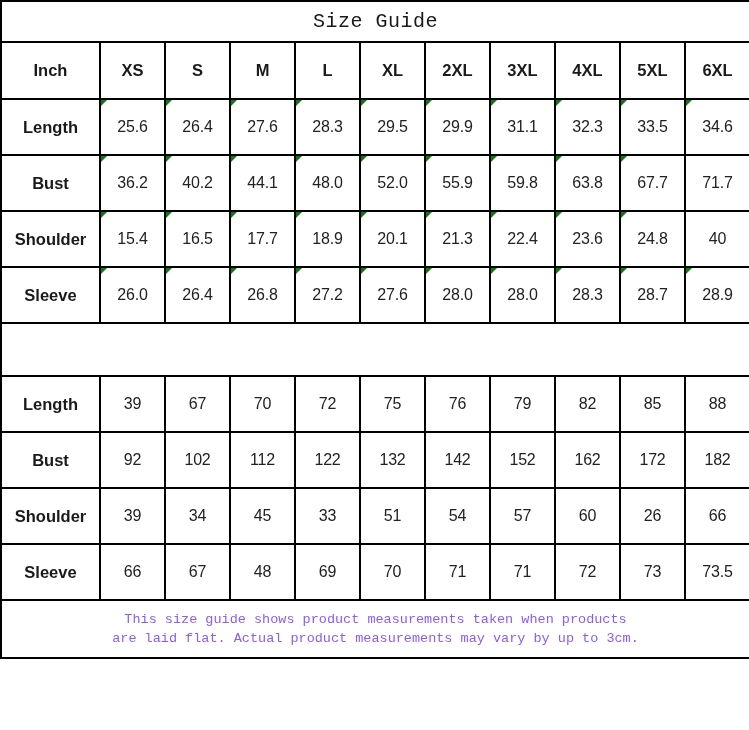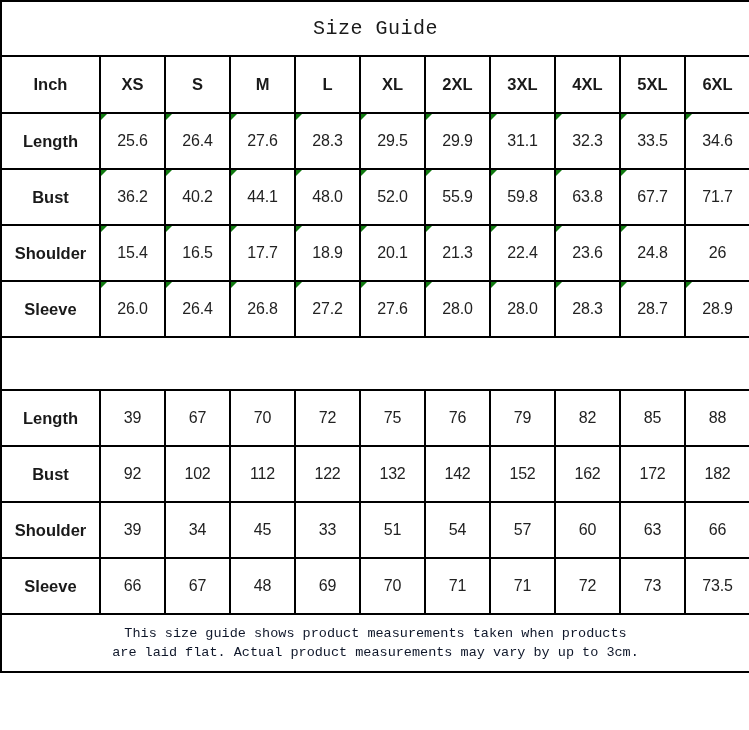--- a/index.html
+++ b/index.html
@@ -19,21 +19,21 @@
     background: #ffffff;
   }
   table.sheet td, table.sheet th {
     border: 2px solid #000000;
     text-align: center;
     vertical-align: middle;
     padding: 0;
     overflow: hidden;
     position: relative;
   }
-  tr.title-row { height: 55px; }
+  tr.title-row { height: 41px; }
   tr.header-row { height: 57px; padding-left: 24px; }
   tr.data-row { height: 56px; }
   tr.spacer-row { height: 53px; }
   tr.footer-row { height: 58px; }
 
   .title-cell {
     font-family: "Liberation Mono", monospace;
     font-size: 20px;
     font-weight: normal;
     color: #1a1a1a;
@@ -57,21 +57,21 @@
     top: 0;
     left: 0;
     width: 0;
     height: 0;
     border-top: 6px solid #107a10;
     border-right: 6px solid transparent;
   }
   .footer-cell {
     font-family: "Liberation Mono", monospace;
     font-size: 13.5px;
-    color: #0f172a;
+    color: #8b5cf6;
     line-height: 19px;
   }
 </style>
 </head>
 <body>
 
 <table class="sheet">
   <colgroup>
     <col style="width:99px">
     <col style="width:65px">
@@ -134,21 +134,21 @@
         <th class="row-label-cell">Shoulder</th>
         <td class="value-cell"><span class="tri" style="border-top-color: rgb(16, 122, 16);"></span>15.4</td>
         <td class="value-cell"><span class="tri" style="border-top-color: rgb(16, 122, 16);"></span>16.5</td>
         <td class="value-cell"><span class="tri" style="border-top-color: rgb(16, 122, 16);"></span>17.7</td>
         <td class="value-cell"><span class="tri" style="border-top-color: rgb(16, 122, 16);"></span>18.9</td>
         <td class="value-cell"><span class="tri" style="border-top-color: rgb(16, 122, 16);"></span>20.1</td>
         <td class="value-cell"><span class="tri" style="border-top-color: rgb(16, 122, 16);"></span>21.3</td>
         <td class="value-cell"><span class="tri" style="border-top-color: rgb(16, 122, 16);"></span>22.4</td>
         <td class="value-cell"><span class="tri" style="border-top-color: rgb(16, 122, 16);"></span>23.6</td>
         <td class="value-cell"><span class="tri" style="border-top-color: rgb(16, 122, 16);"></span>24.8</td>
-        <td class="value-cell">26</td>
+        <td class="value-cell">40</td>
       </tr>
       <tr class="data-row">
         <th class="row-label-cell">Sleeve</th>
         <td class="value-cell"><span class="tri" style="border-top-color: rgb(16, 122, 16);"></span>26.0</td>
         <td class="value-cell"><span class="tri" style="border-top-color: rgb(16, 122, 16);"></span>26.4</td>
         <td class="value-cell"><span class="tri" style="border-top-color: rgb(16, 122, 16);"></span>26.8</td>
         <td class="value-cell"><span class="tri" style="border-top-color: rgb(16, 122, 16);"></span>27.2</td>
         <td class="value-cell"><span class="tri" style="border-top-color: rgb(16, 122, 16);"></span>27.6</td>
         <td class="value-cell"><span class="tri" style="border-top-color: rgb(16, 122, 16);"></span>28.0</td>
         <td class="value-cell"><span class="tri" style="border-top-color: rgb(16, 122, 16);"></span>28.0</td>
@@ -192,21 +192,21 @@
       <tr class="data-row">
         <th class="row-label-cell">Shoulder</th>
         <td class="value-cell">39</td>
         <td class="value-cell">34</td>
         <td class="value-cell">45</td>
         <td class="value-cell">33</td>
         <td class="value-cell">51</td>
         <td class="value-cell">54</td>
         <td class="value-cell">57</td>
         <td class="value-cell">60</td>
-        <td class="value-cell">63</td>
+        <td class="value-cell">26</td>
         <td class="value-cell">66</td>
       </tr>
       <tr class="data-row">
         <th class="row-label-cell">Sleeve</th>
         <td class="value-cell">66</td>
         <td class="value-cell">67</td>
         <td class="value-cell">48</td>
         <td class="value-cell">69</td>
         <td class="value-cell">70</td>
         <td class="value-cell">71</td>

